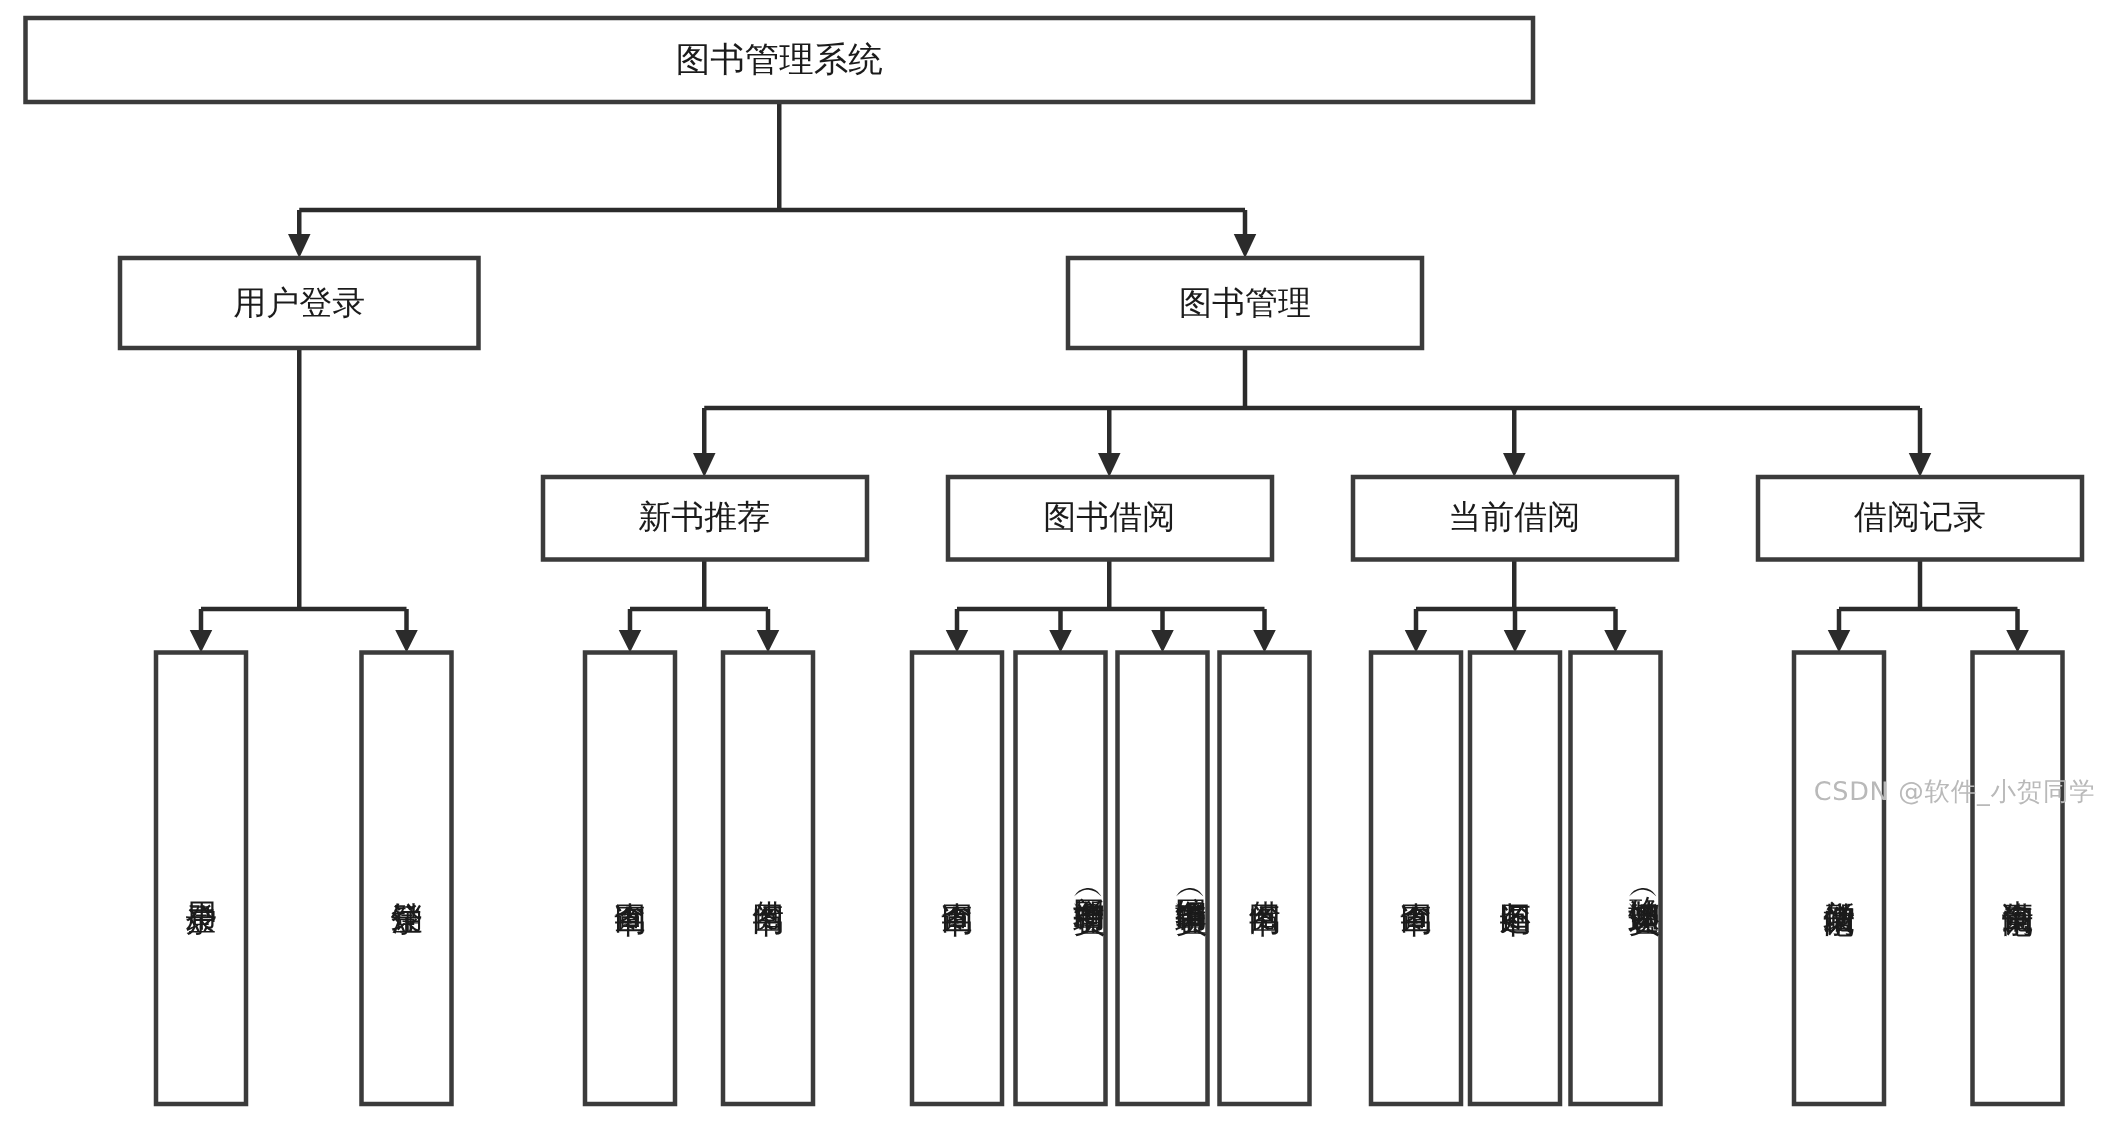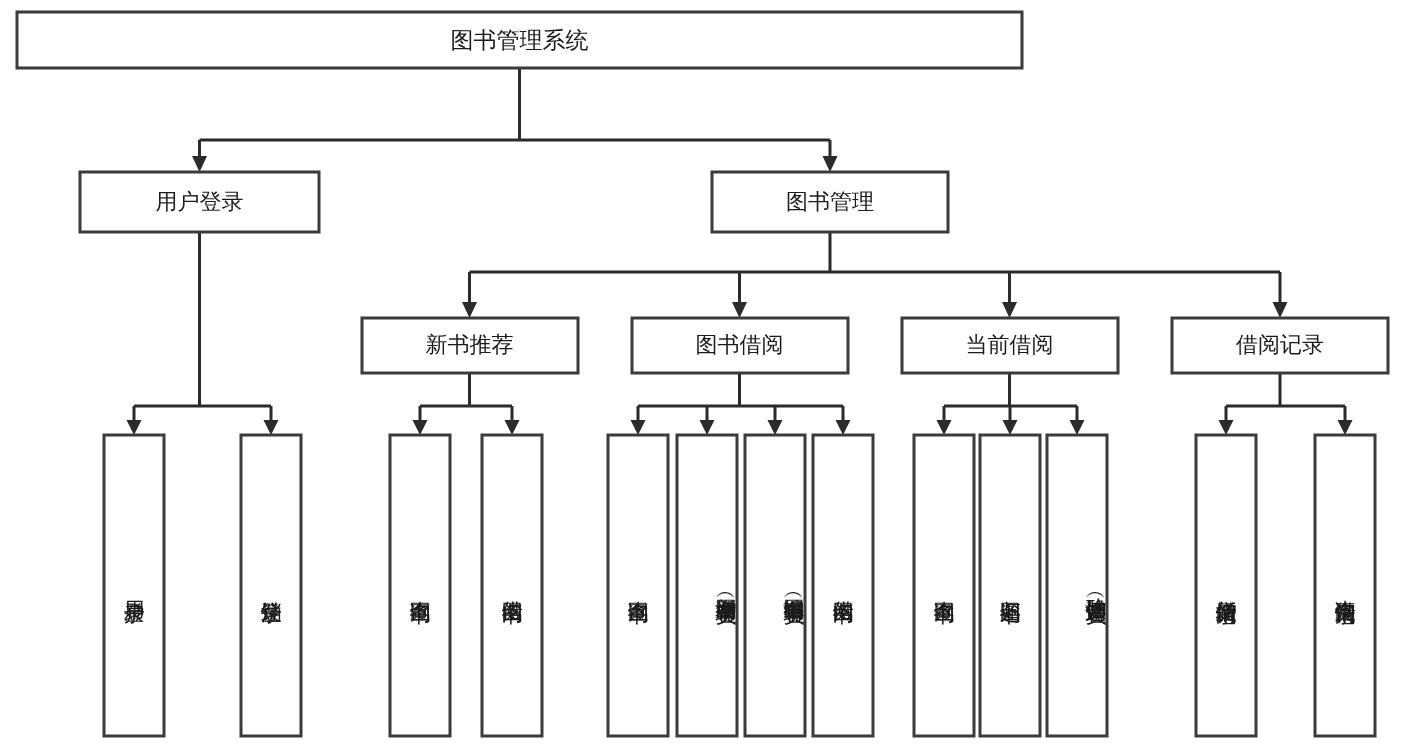--- a/index.html
+++ b/index.html
@@ -223,13 +223,14 @@
   <div class="v-node-label" style="left:608px;  top:435px; width:60px; height:301px;">查询图书</div>
   <div class="v-node-label" style="left:677px;  top:438px; width:60px; height:295px; align-items:flex-start;">新增图书（管理员）</div>
   <div class="v-node-label" style="left:745px;  top:438px; width:60px; height:295px; align-items:flex-start;">编辑图书（管理员）</div>
   <div class="v-node-label" style="left:813px;  top:435px; width:60px; height:301px;">借阅图书</div>
   <div class="v-node-label" style="left:914px;  top:435px; width:60px; height:301px;">查询图书</div>
   <div class="v-node-label" style="left:980px;  top:435px; width:60px; height:301px;">归还图书</div>
   <div class="v-node-label" style="left:1047px; top:438px; width:60px; height:295px; align-items:flex-start;">确认归还（管理员）</div>
   <div class="v-node-label" style="left:1196px; top:435px; width:60px; height:301px;">新增借阅记录</div>
   <div class="v-node-label" style="left:1315px; top:435px; width:60px; height:301px;">查询借阅记录</div>
 
+  <div class="watermark">CSDN @软件_小贺同学</div>
 </div>
 
 </body></html>

